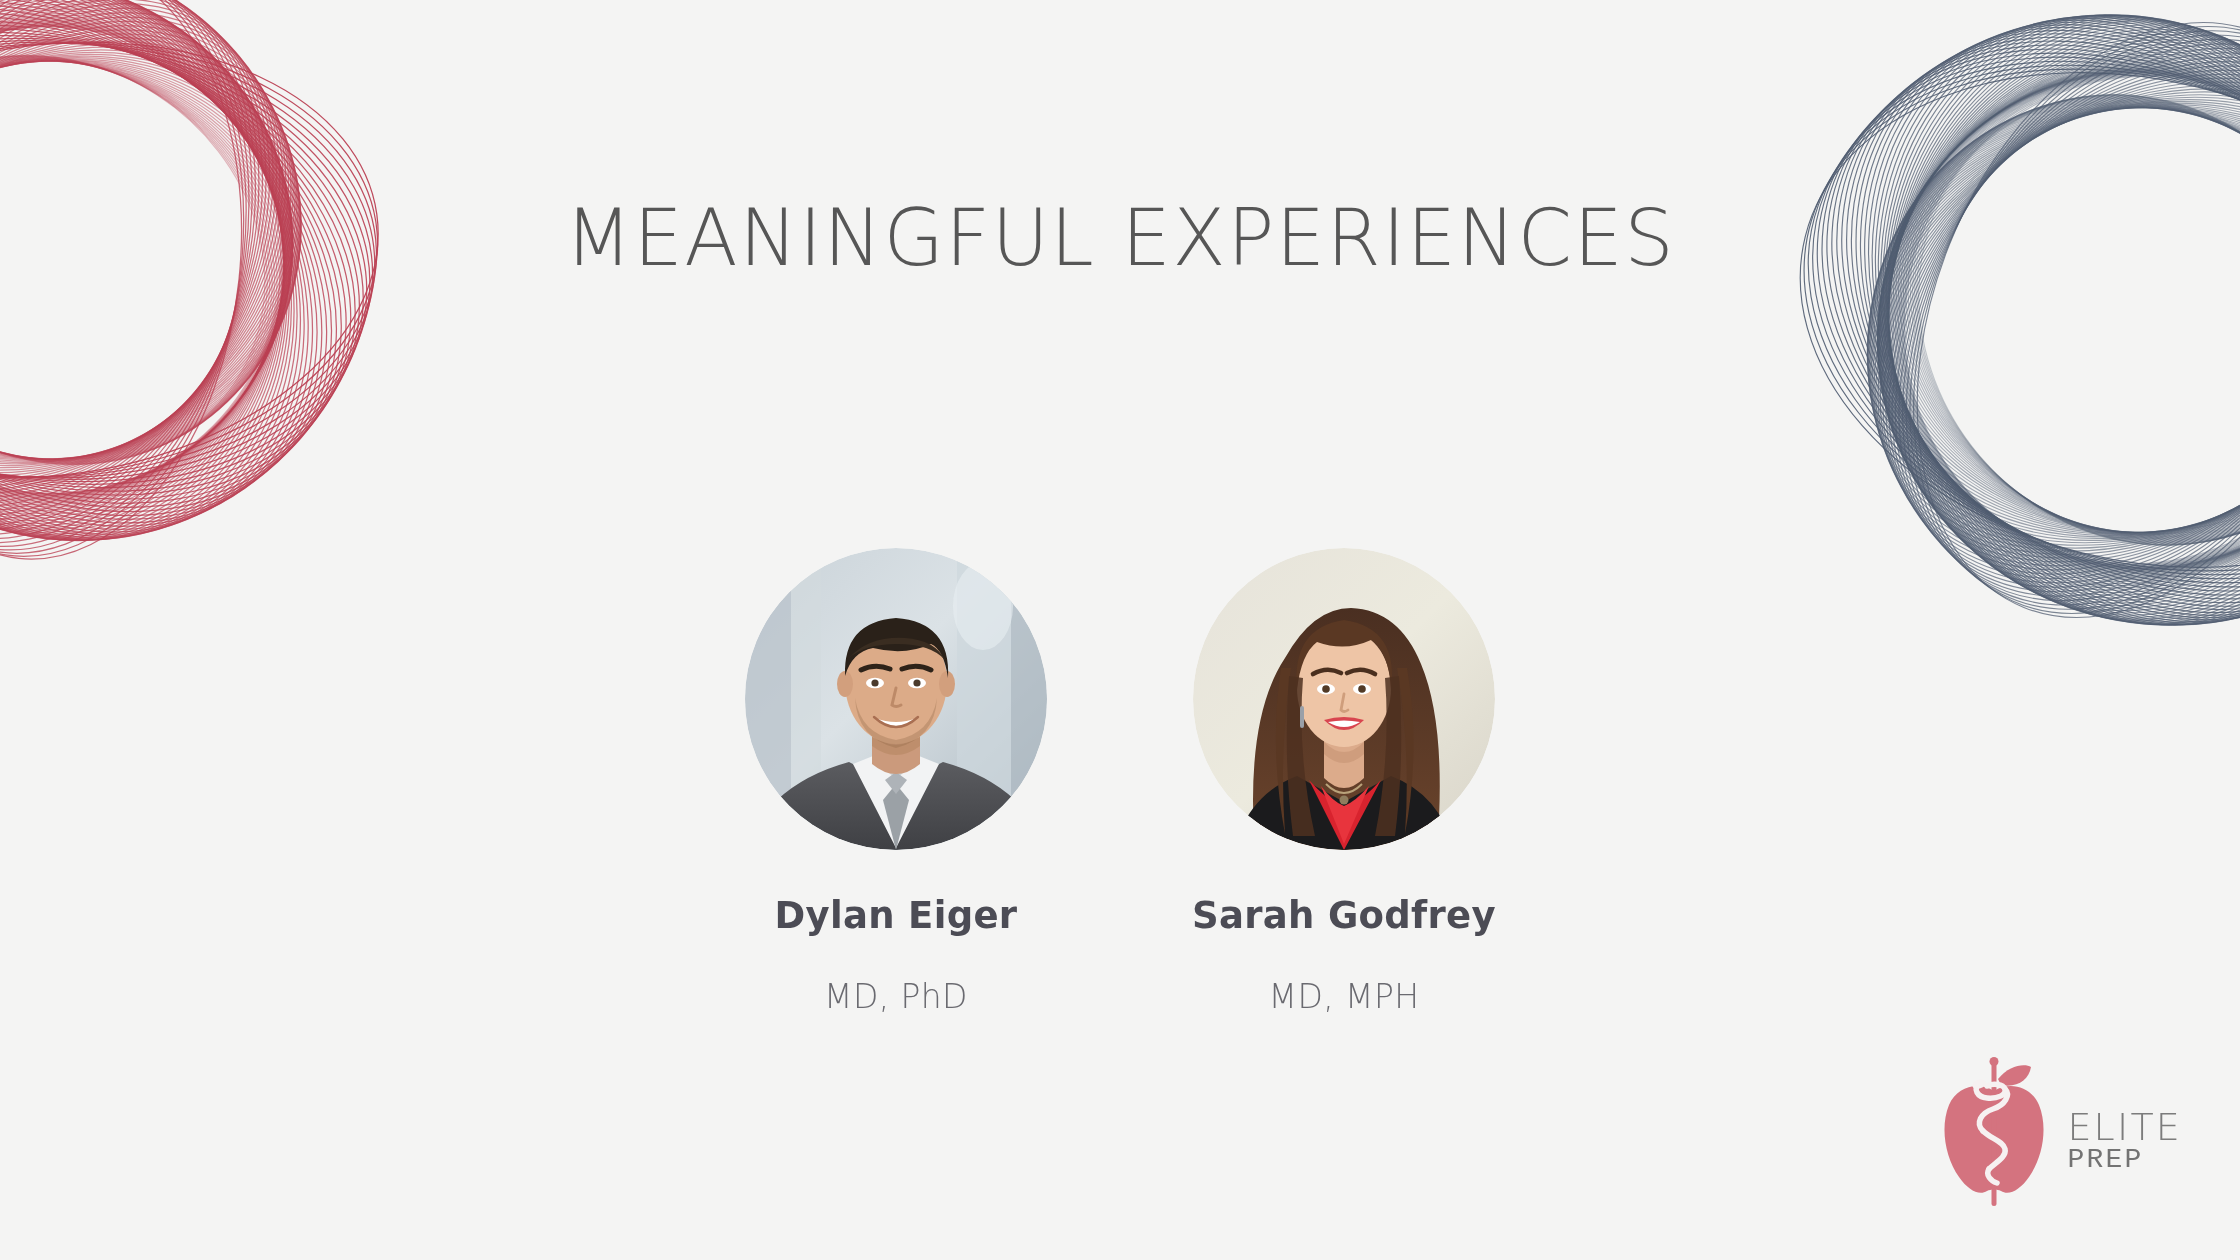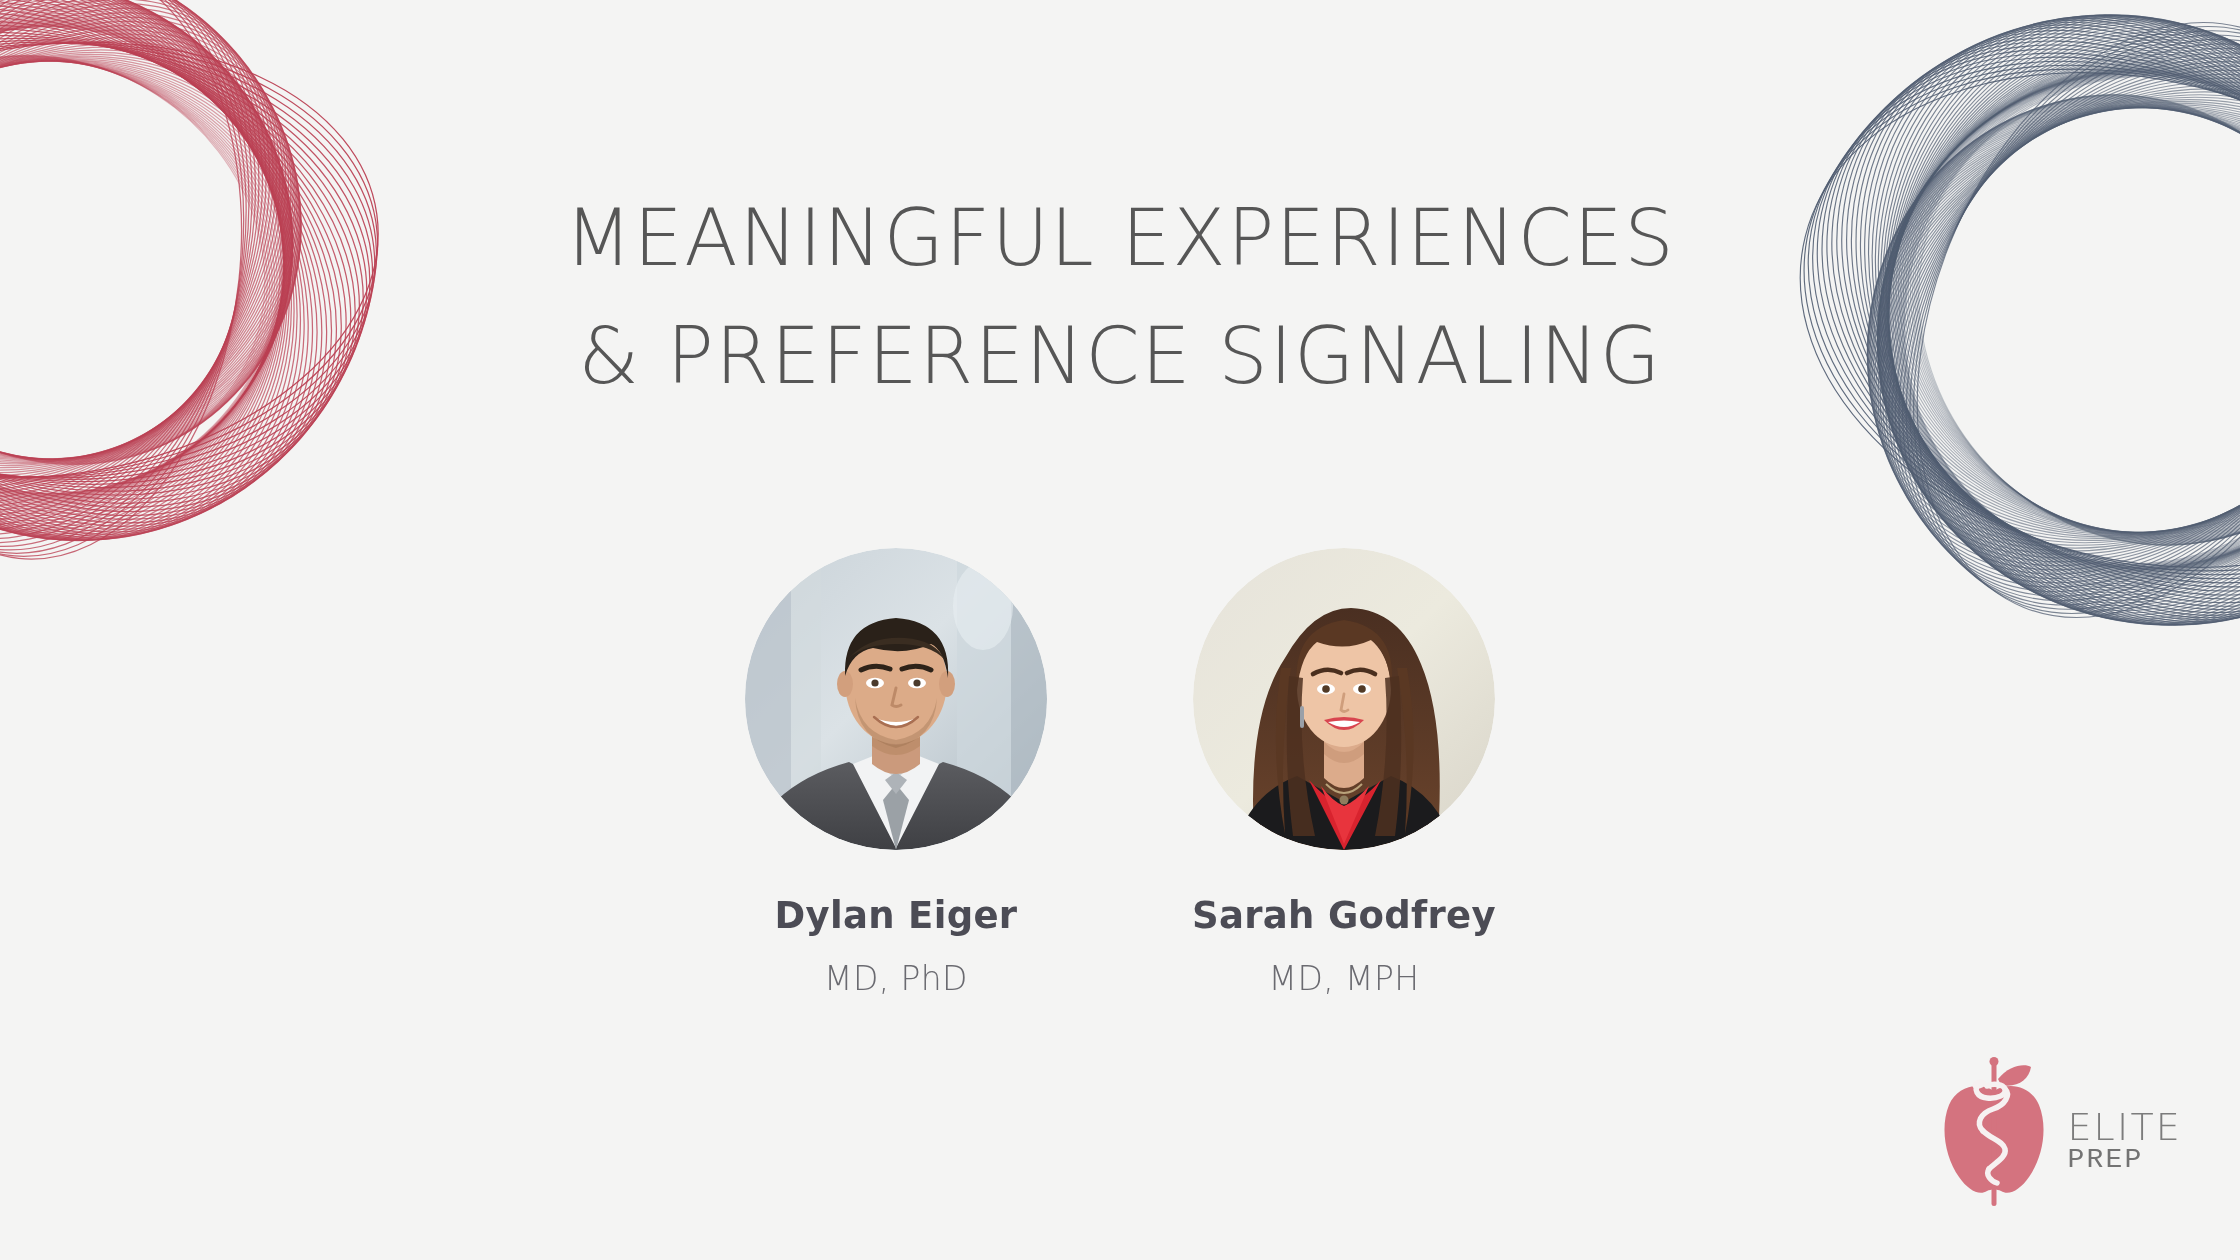--- a/index.html
+++ b/index.html
@@ -86,21 +86,21 @@
   .speaker-name {
     margin-top: 44px;
     font-family: "DejaVu Sans", sans-serif;
     font-weight: 600;
     font-size: 37px;
     letter-spacing: 0.3px;
     color: #4c4c55;
     white-space: nowrap;
   }
   .speaker-cred {
-    margin-top: 22px;
+    margin-top: 40px;
     font-family: "DejaVu Sans", sans-serif;
     font-weight: 300;
     font-size: 33px;
     letter-spacing: 0.4px;
     color: #6a6a70;
     white-space: nowrap;
   }
 
   
   .logo {
@@ -375,21 +375,20 @@
           <ellipse cx="560" cy="650" rx="240.16" ry="210.99" transform="rotate(222.40 560 650)" opacity="0.346"></ellipse>
           <ellipse cx="560" cy="650" rx="238.64" ry="210.79" transform="rotate(224.80 560 650)" opacity="0.338"></ellipse>
           <ellipse cx="560" cy="650" rx="237.12" ry="210.57" transform="rotate(227.20 560 650)" opacity="0.329"></ellipse>
           <ellipse cx="560" cy="650" rx="235.60" ry="210.33" transform="rotate(229.60 560 650)" opacity="0.320"></ellipse>
         </g>
     </svg>
   </div>
 
   <div class="title-block">
     <span class="title-line">MEANINGFUL EXPERIENCES</span>
-    <span class="title-line">&amp; PREFERENCE SIGNALING</span>
   </div>
 
   <div class="speakers">
 
     <div class="speaker">
       <div class="avatar">
         <svg viewBox="0 0 302 302" width="302" height="302" xmlns="http://www.w3.org/2000/svg">
           <defs>
             <clipPath id="cl1">
                 <circle cx="151" cy="151" r="151"></circle>

